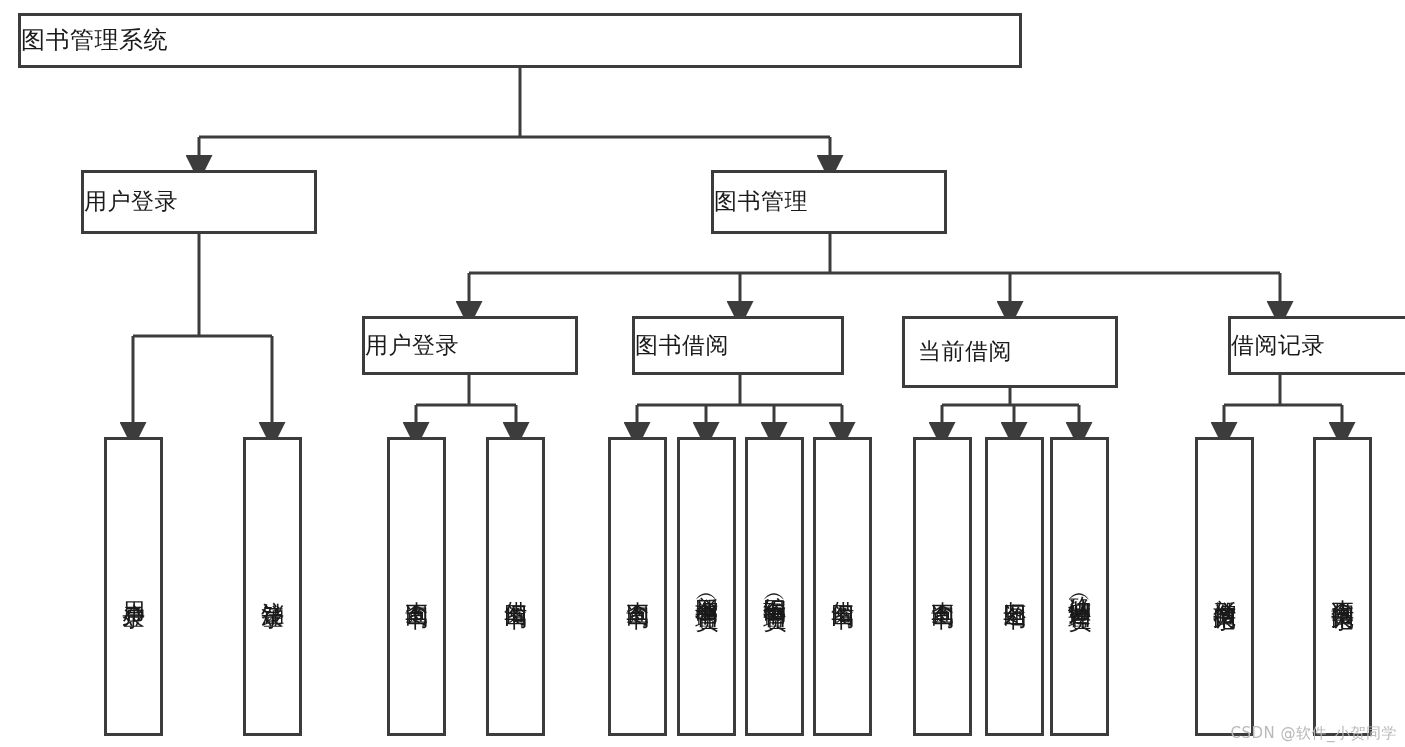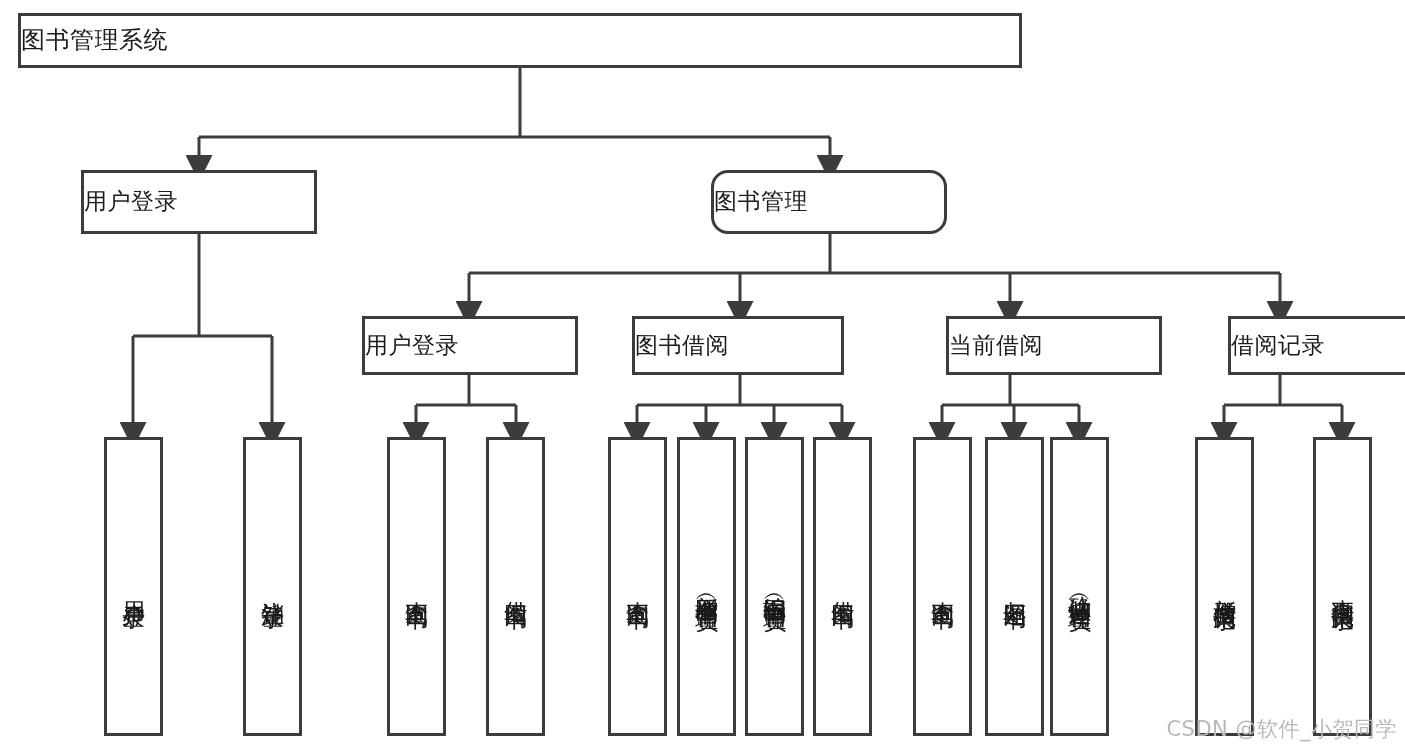--- a/index.html
+++ b/index.html
@@ -54,21 +54,21 @@
     white-space: nowrap;
     display: block;
   }
   .node.root .label {
     font-size: 24px;
   }
   .watermark {
     position: absolute;
     right: 8px;
     bottom: 4px;
-    font-size: 21px;
+    font-size: 15px;
     color: #b9b9b9;
     letter-spacing: 0.5px;
     white-space: nowrap;
     user-select: none;
   }
 </style>
 </head>
 <body>
 
 <div id="canvas">
@@ -123,31 +123,31 @@
     </g>
   </svg>
 
   <div class="node root" style="left: 18px; top: 13px; width: 1004px; height: 55px;">
     <span class="label">图书管理系统</span>
   </div>
 
   <div class="node" style="left: 81px; top: 170px; width: 236px; height: 64px;">
     <span class="label">用户登录</span>
   </div>
-  <div class="node" style="left: 711px; top: 170px; width: 236px; height: 64px; border-radius: 17px;">
+  <div class="node" style="left: 711px; top: 170px; width: 236px; height: 64px;">
     <span class="label">图书管理</span>
   </div>
 
   <div class="node" style="left: 362px; top: 316px; width: 216px; height: 59px;">
     <span class="label">用户登录</span>
   </div>
   <div class="node" style="left: 632px; top: 316px; width: 212px; height: 59px;">
     <span class="label">图书借阅</span>
   </div>
-  <div class="node" style="left: 946px; top: 316px; width: 216px; height: 59px;">
+  <div class="node" style="left: 902px; top: 316px; width: 216px; height: 72px; padding-left: 13px;">
     <span class="label">当前借阅</span>
   </div>
   <div class="node" style="left: 1228px; top: 316px; width: 216px; height: 59px;">
     <span class="label">借阅记录</span>
   </div>
 
   <div class="node leaf" style="left: 104px; top: 437px; width: 59px; height: 299px;">
     <span class="label">用户登录</span>
   </div>
   <div class="node leaf" style="left: 243px; top: 437px; width: 59px; height: 299px;">

